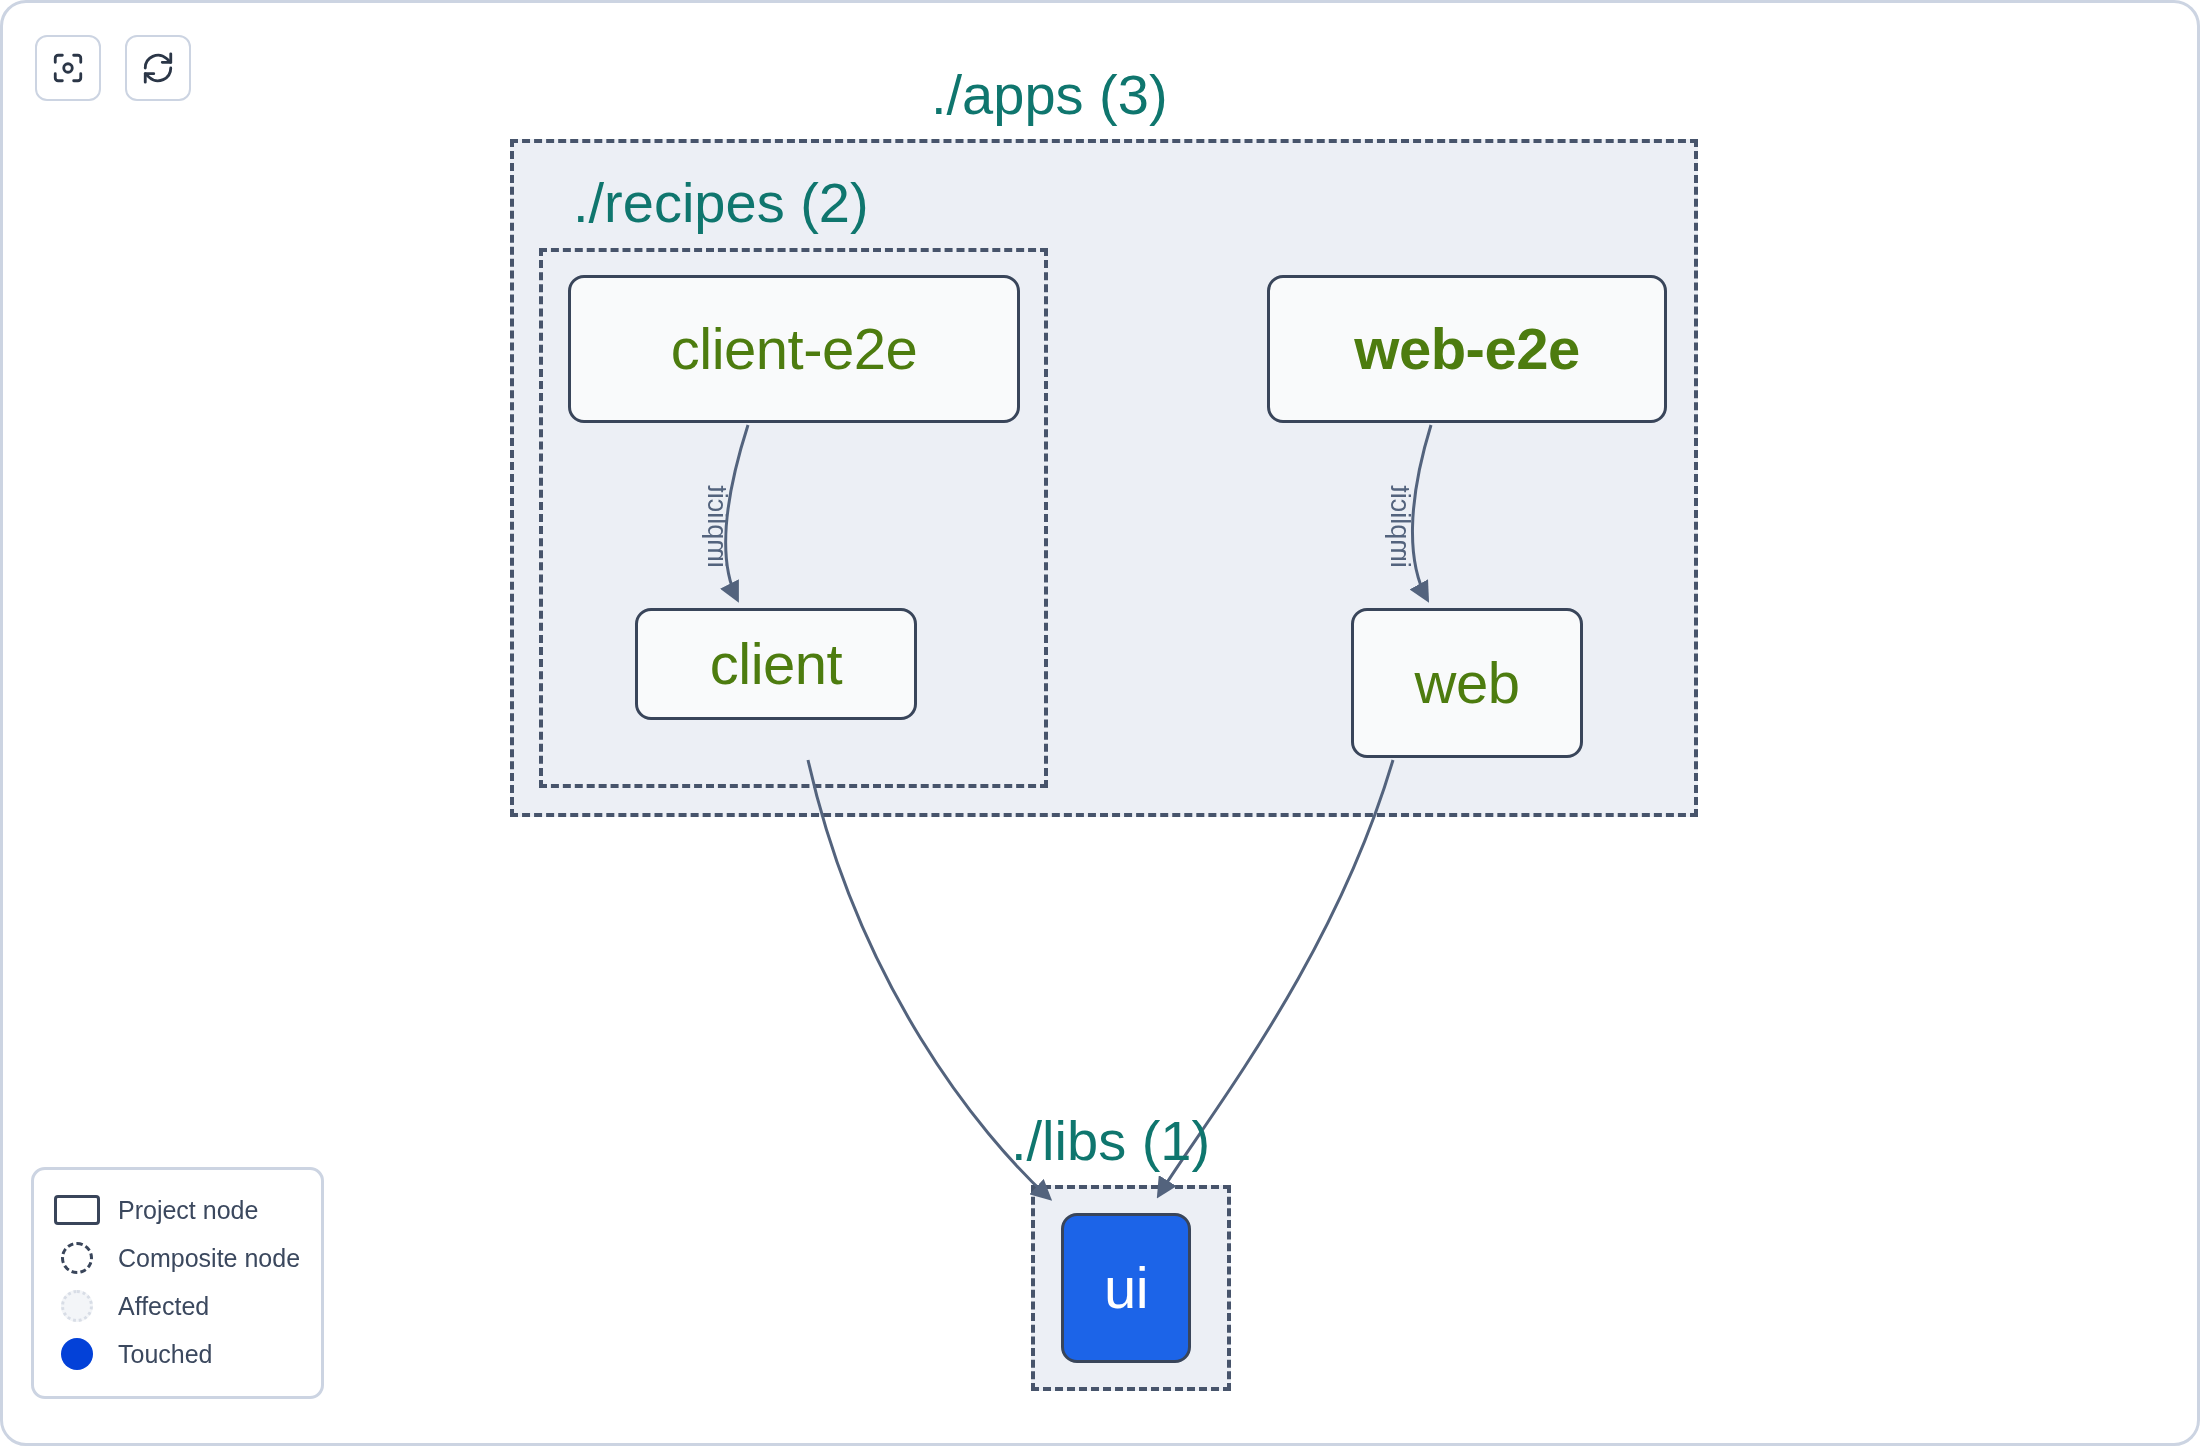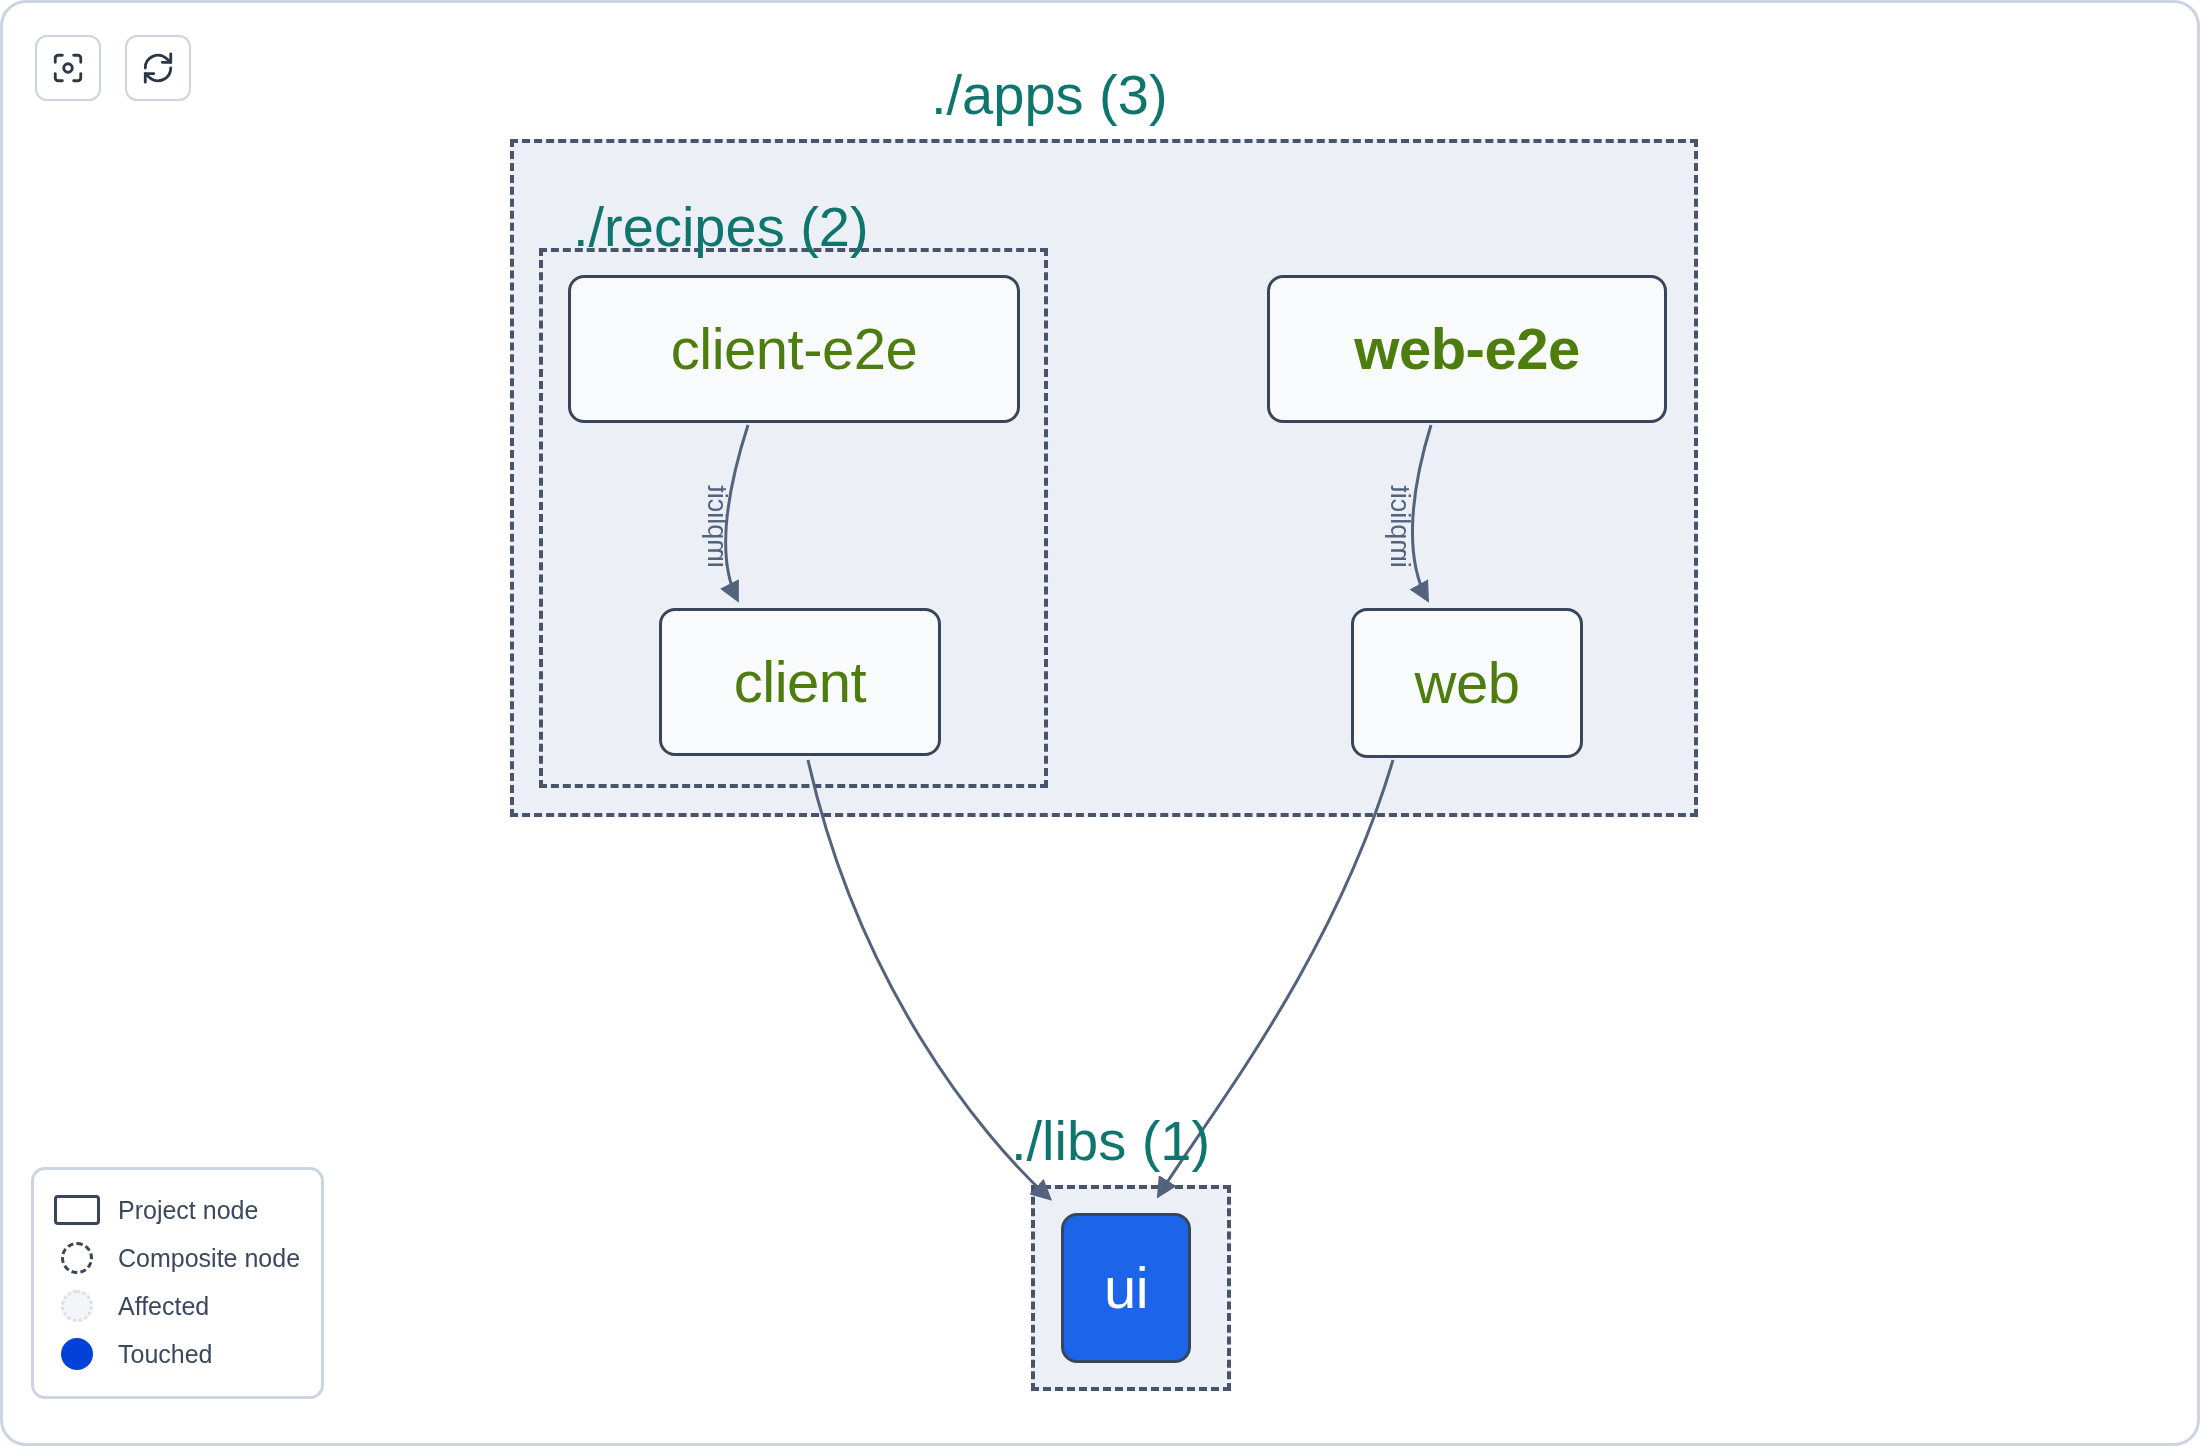--- a/index.html
+++ b/index.html
@@ -209,30 +209,30 @@
       </span>
     </button>
   </div>
 
   <div class="graph-canvas">
 
     <div class="group-box" style="left:507px; top:136px; width:1188px; height:678px;"></div>
     <div class="group-label" style="left:928px; top:64px;">./apps (3)</div>
 
     <div class="group-box" style="left:536px; top:245px; width:509px; height:540px;"></div>
-    <div class="group-label" style="left:570px; top:172px;margin-top:24px;">./recipes (2)</div>
+    <div class="group-label" style="left:570px; top:172px;">./recipes (2)</div>
 
     <div class="group-box" style="left:1028px; top:1182px; width:200px; height:206px;"></div>
     <div class="group-label" style="left:980px; top:1110px;margin-left:28px;">./libs (1)</div>
 
     <div class="node" style="left:565px; top:272px; width:452px; height:148px;">client-e2e</div>
 
     <div class="node" style="left:1264px; top:272px; width:400px; height:148px;font-weight:bold;">web-e2e</div>
 
-    <div class="node" style="left:656px; top:605px; width:282px; height:148px;">client</div>
+    <div class="node" style="left:632px; top:605px; width:282px; height:112px;">client</div>
 
     <div class="node" style="left:1348px; top:605px; width:232px; height:150px;">web</div>
 
     <div class="node touched" style="left:1058px; top:1210px; width:130px; height:150px;">ui</div>
 
     <div class="edge-label" style="left:672px; top:510px; transform: rotate(-90deg) scaleY(-1);">implicit</div>
 
     <div class="edge-label" style="left:1355px; top:510px; transform: rotate(-90deg) scaleY(-1);">implicit</div>
 
     <svg class="edge-layer" viewBox="0 0 2200 1446" xmlns="http://www.w3.org/2000/svg">

